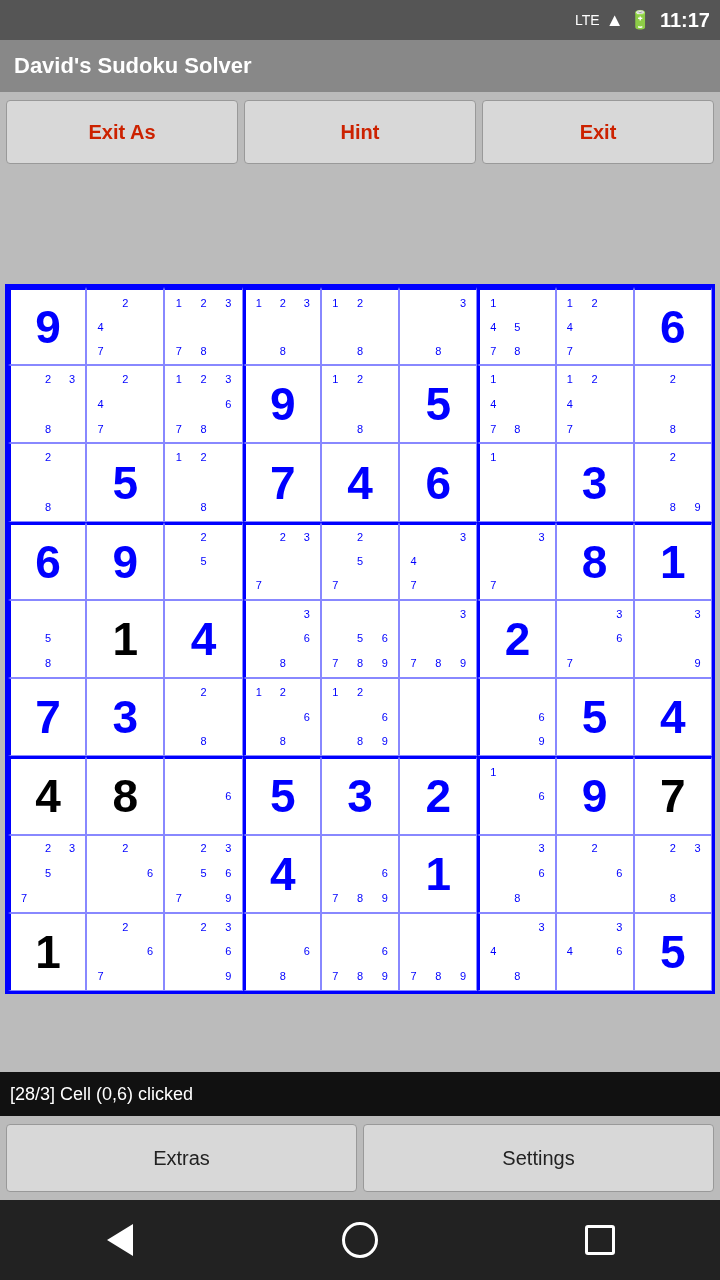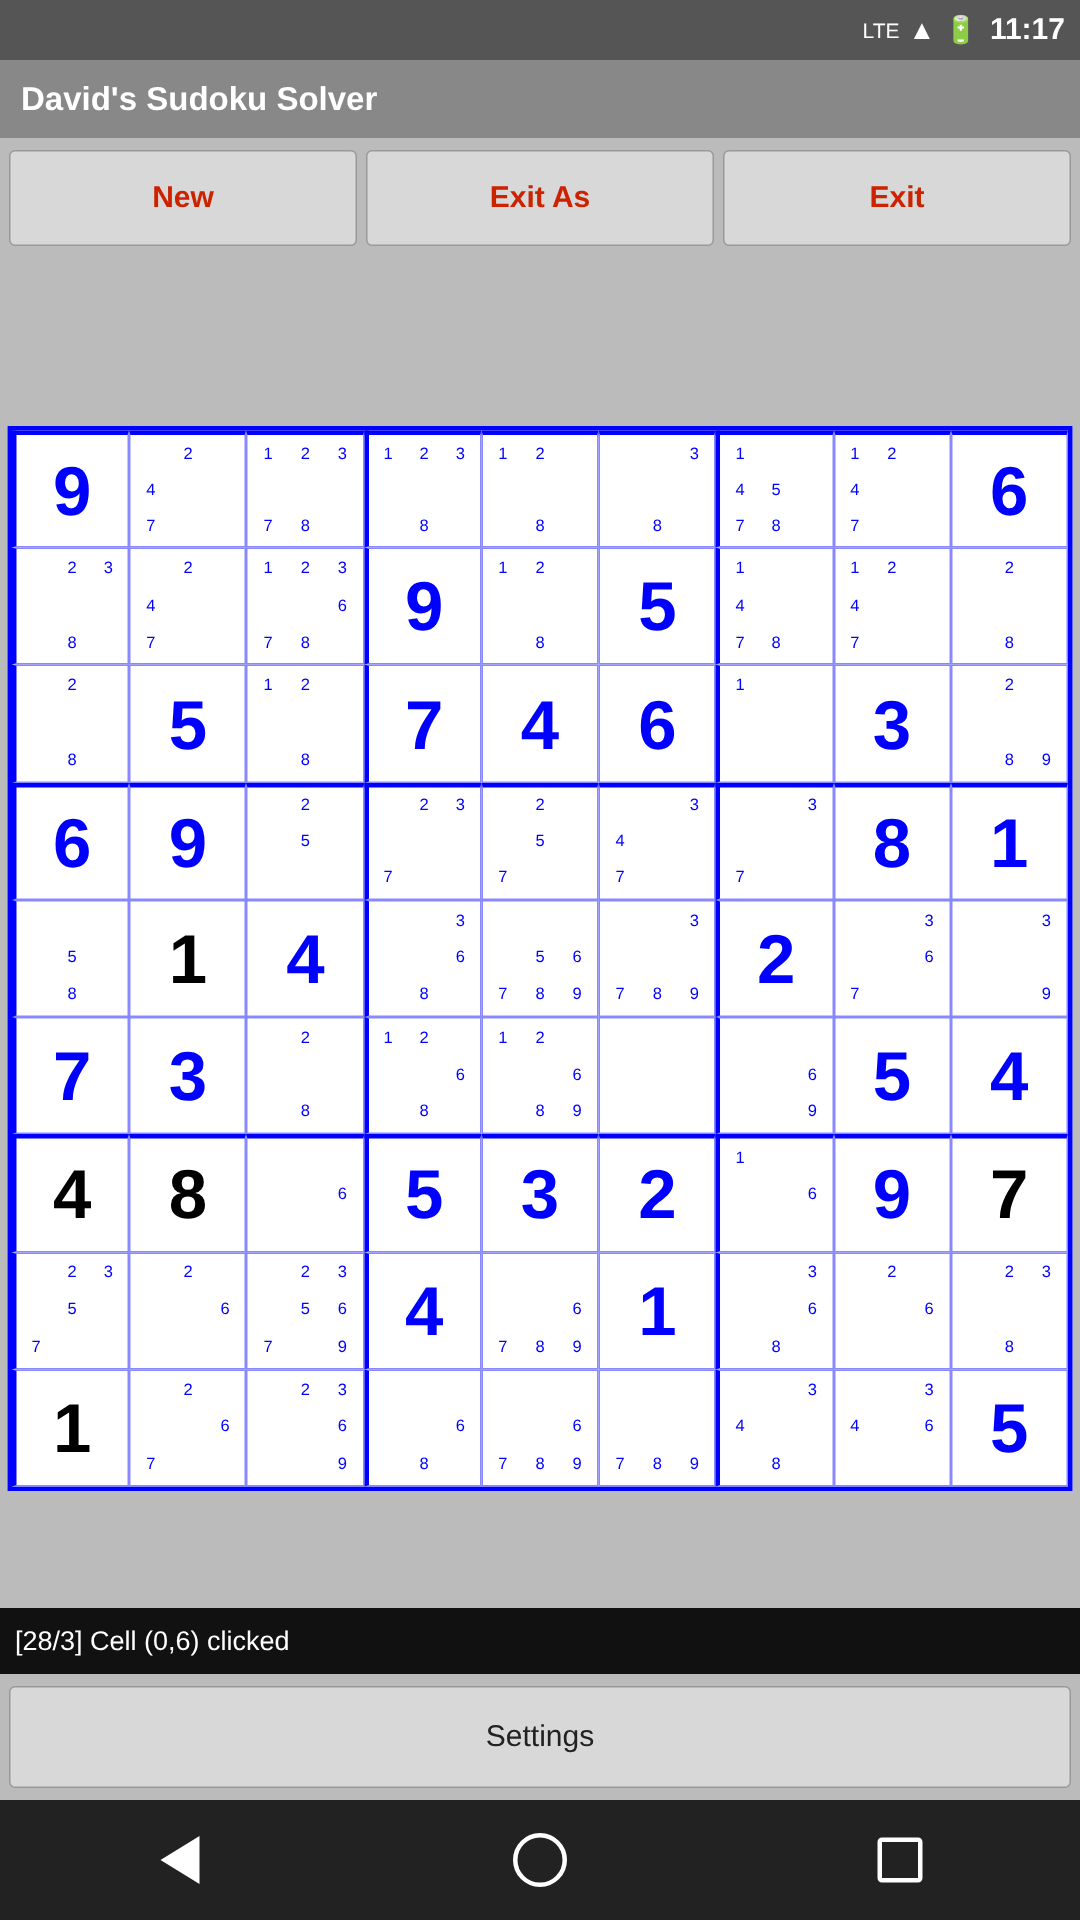--- a/index.html
+++ b/index.html
@@ -210,22 +210,22 @@
     <span>🔋</span>
   </div>
   <span class="time">11:17</span>
 </div>
 
 <div class="title-bar">
   <span>David's Sudoku Solver</span>
 </div>
 
 <div class="toolbar">
-  <button>New</button>
   <button>Exit As</button>
+  <button>Hint</button>
   <button>Exit</button>
 </div>
 
 <div class="spacer"></div>
 
 <div class="grid-container">
   <div class="sudoku-grid" id="sudoku-grid">
       <div class="cell" data-row="0" data-col="0">
         <span class="cell-big">9</span>
       </div>
@@ -958,20 +958,21 @@
         <span class="cell-big">5</span>
       </div>
     </div>
 </div>
 
 <div class="status-line">
   <span>[28/3] Cell (0,6) clicked</span>
 </div>
 
 <div class="bottom-buttons">
+  <button>Extras</button>
   <button>Settings</button>
 </div>
 
 <div class="nav-bar">
   <div class="nav-btn">
     <div class="nav-back"></div>
   </div>
   <div class="nav-btn">
     <div class="nav-home"></div>
   </div>

